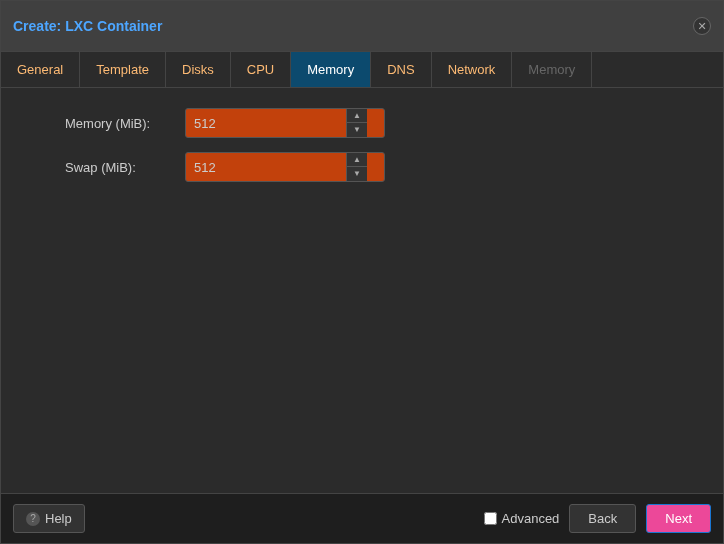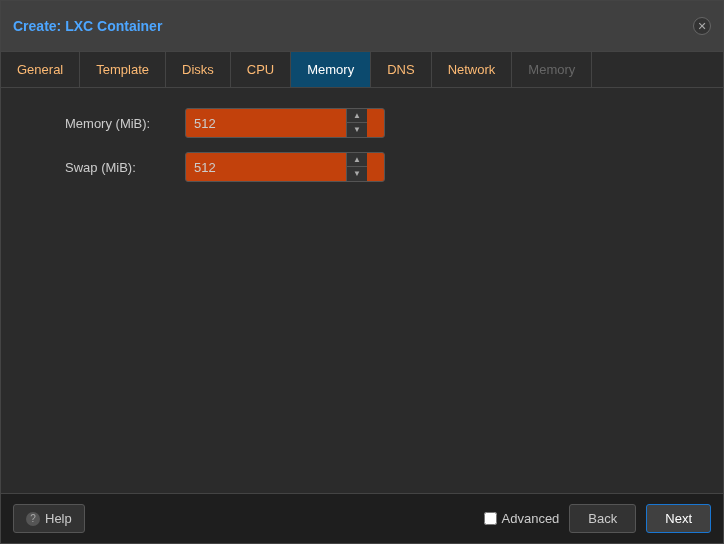--- a/index.html
+++ b/index.html
@@ -181,21 +181,21 @@
       border-radius: 3px;
       cursor: pointer;
       font-size: 13px;
       border: 1px solid #555;
     }
     .btn-back {
       background: #333;
       color: #ccc;
     }
     .btn-next {
-      background: #404040;
+      background: #ec4899;
       color: #fff;
       border-color: #1976d2;
     }
   </style>
 </head>
 <body>
 
 <div class="window">
 
   <div class="title-bar">

